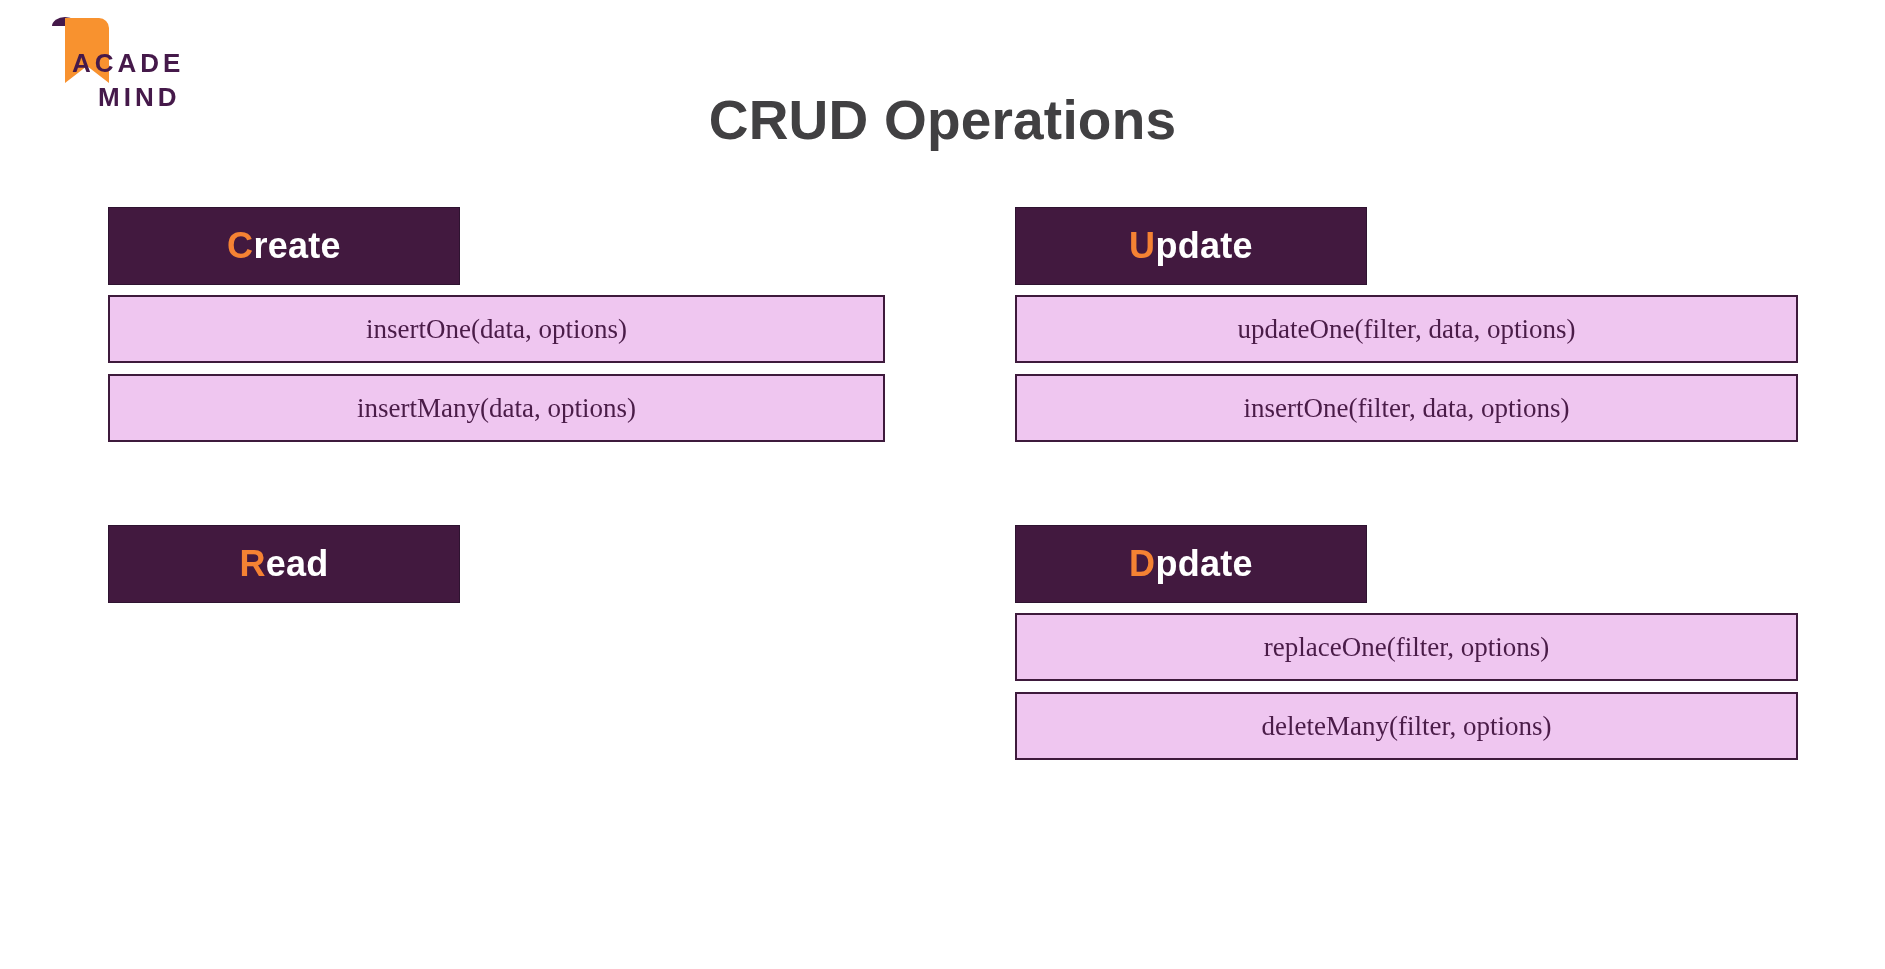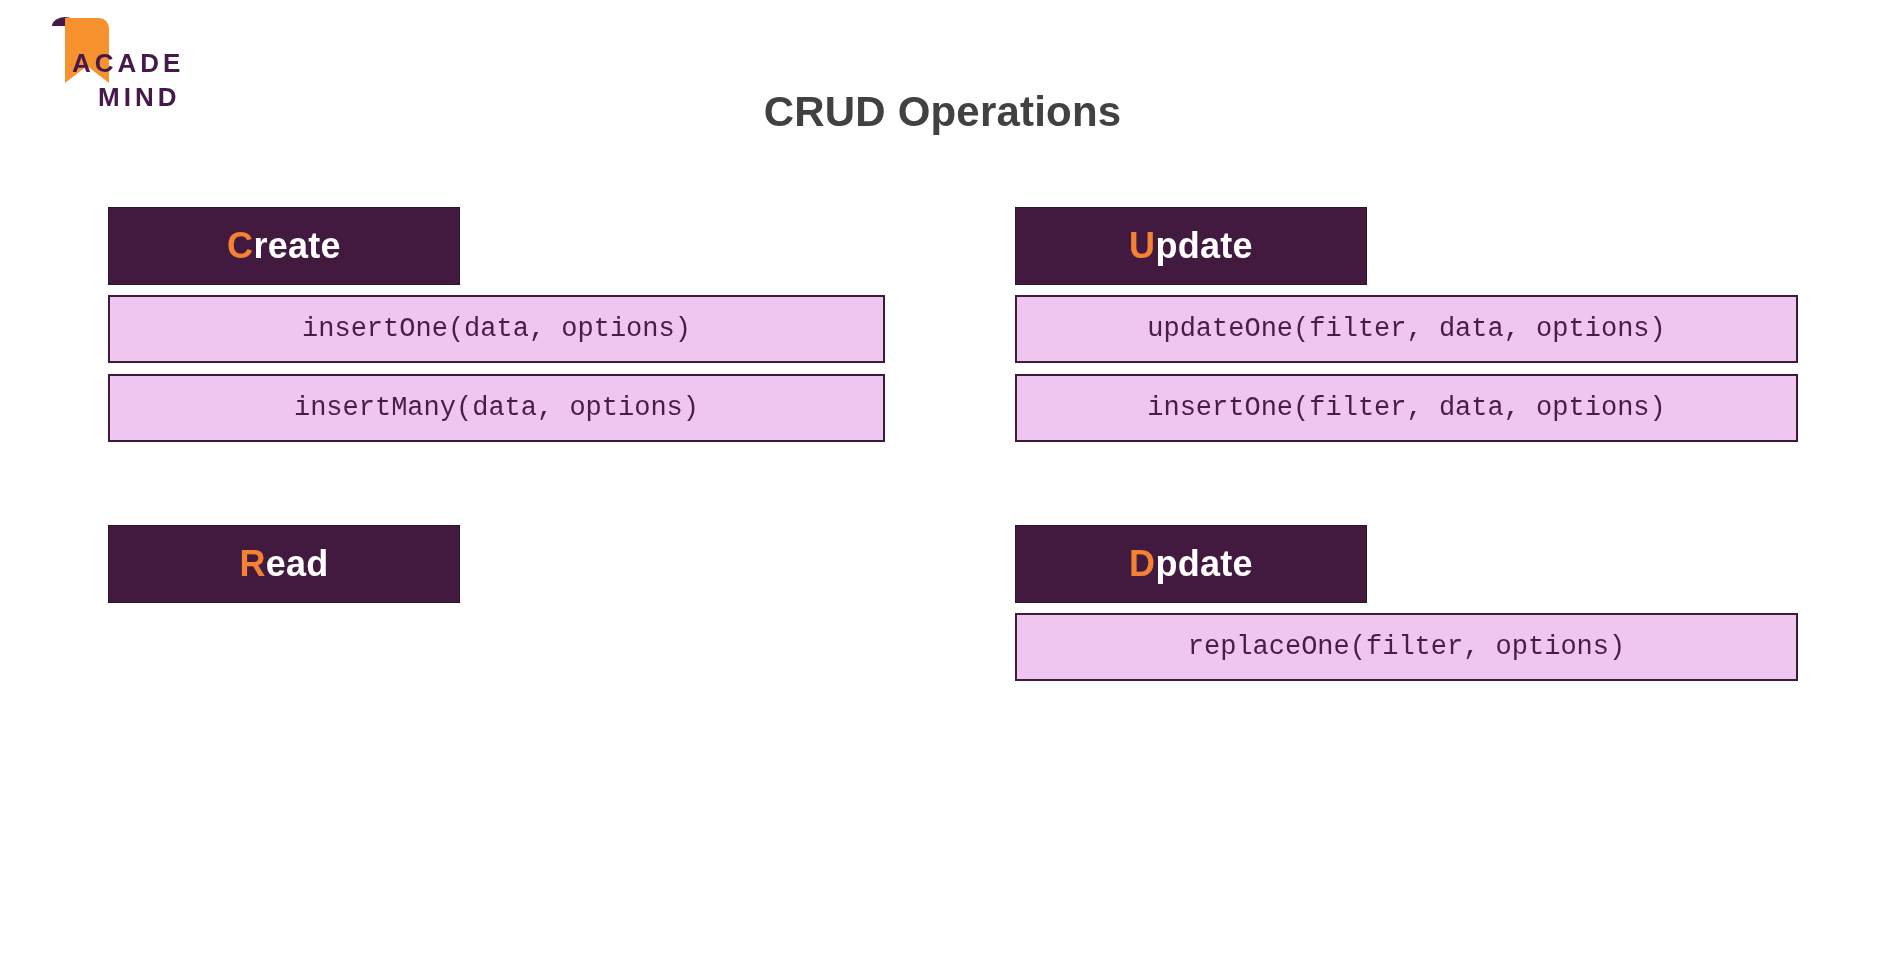--- a/index.html
+++ b/index.html
@@ -26,21 +26,21 @@
   }
   .logo svg { display: block; }
 
   
   .slide-title {
     position: absolute;
     left: 0;
     right: 0;
     top: 88px;
     text-align: center;
-    font-size: 42px;
+    font-size: 55px;
     font-weight: bold;
     color: #414042;
     letter-spacing: 0.2px;
   }
 
   
   .board {
     position: absolute;
     left: 108px;
     top: 207px;
@@ -80,21 +80,21 @@
   .method-box {
     background: #EFC6F0;
     border: 2px solid #3E1A3C;
     box-sizing: border-box;
     height: 68px;
     margin-bottom: 11px;
     display: flex;
     align-items: center;
     justify-content: center;
     color: #4A1C48;
-    font-family: Liberation Mono, monospace;
+    font-family: Liberation Serif, serif;
     font-size: 27px;
     letter-spacing: 0px;
     white-space: nowrap;
   }
   .method-box:last-child { margin-bottom: 0; }
 </style>
 </head>
 <body>
 
 <div class="logo">
@@ -139,16 +139,17 @@
     </div>
   </div>
 
   <div class="group col-b row-3">
     <div class="group-header hdr-delete">
       <span class="initial">D</span>
         <span>pdate</span>
     </div>
     <div class="method-list">
       <div class="method-box">replaceOne(filter, options)</div>
+      <div class="method-box">deleteMany(filter, options)</div>
     </div>
   </div>
 
 </div>
 
 </body></html>

